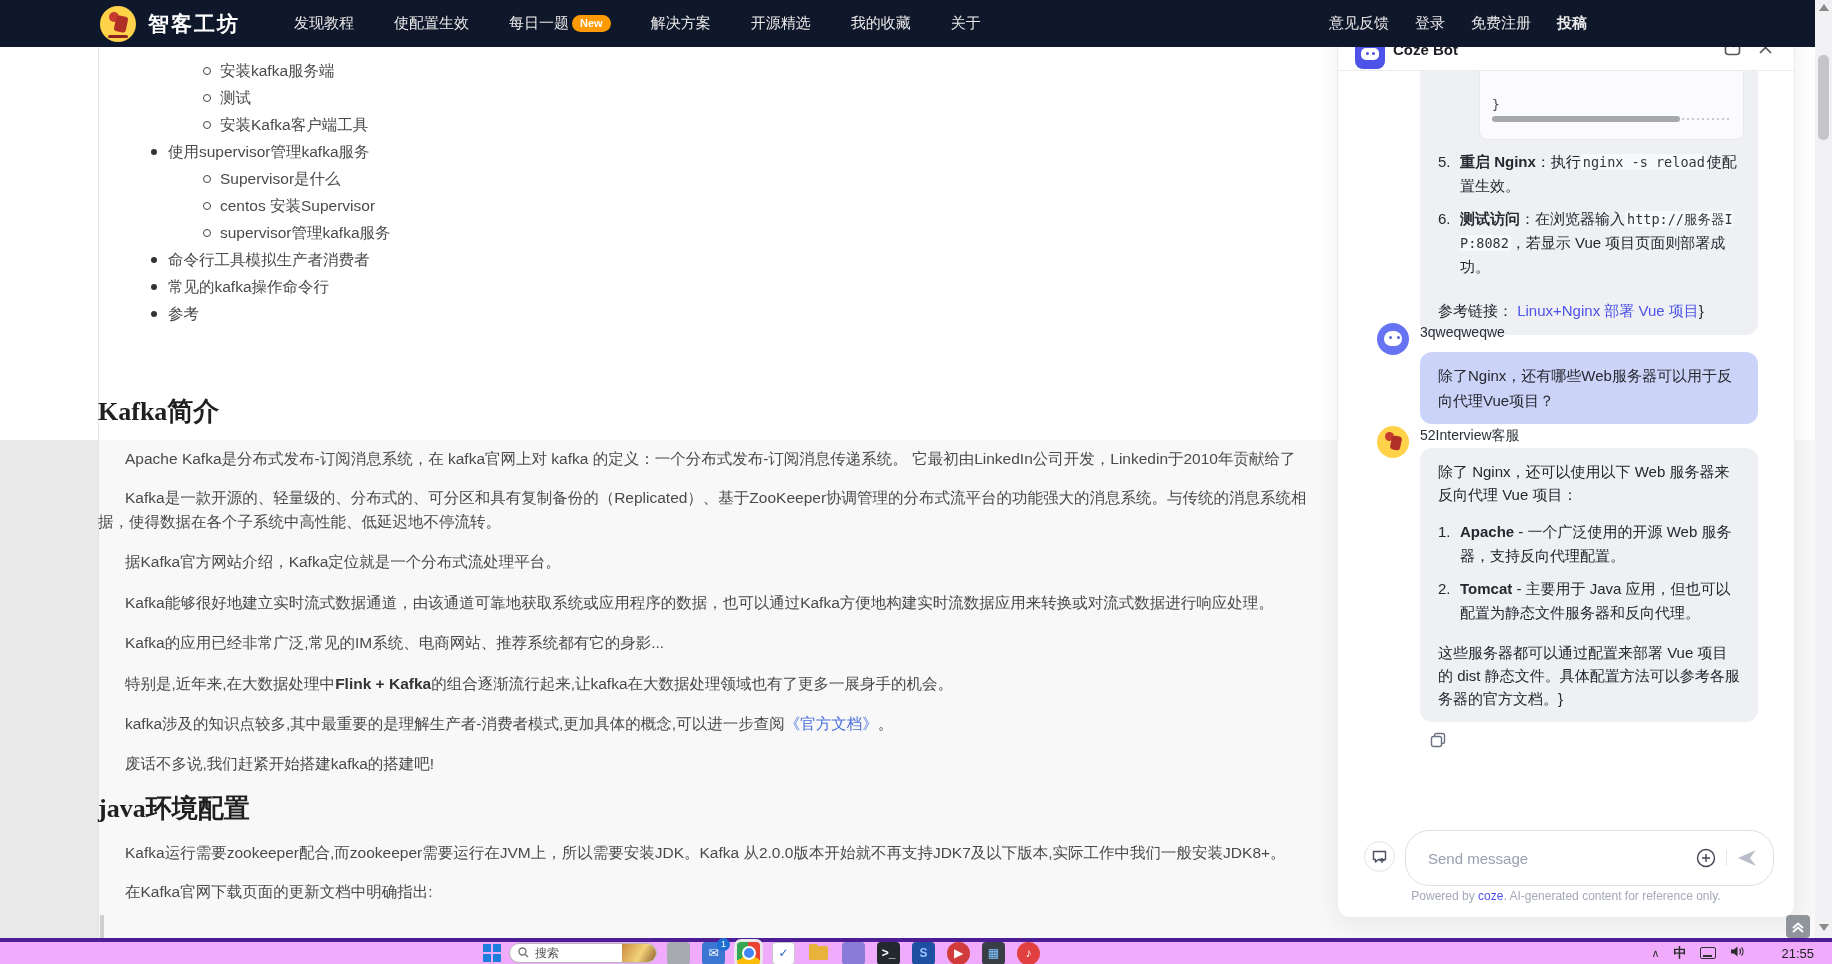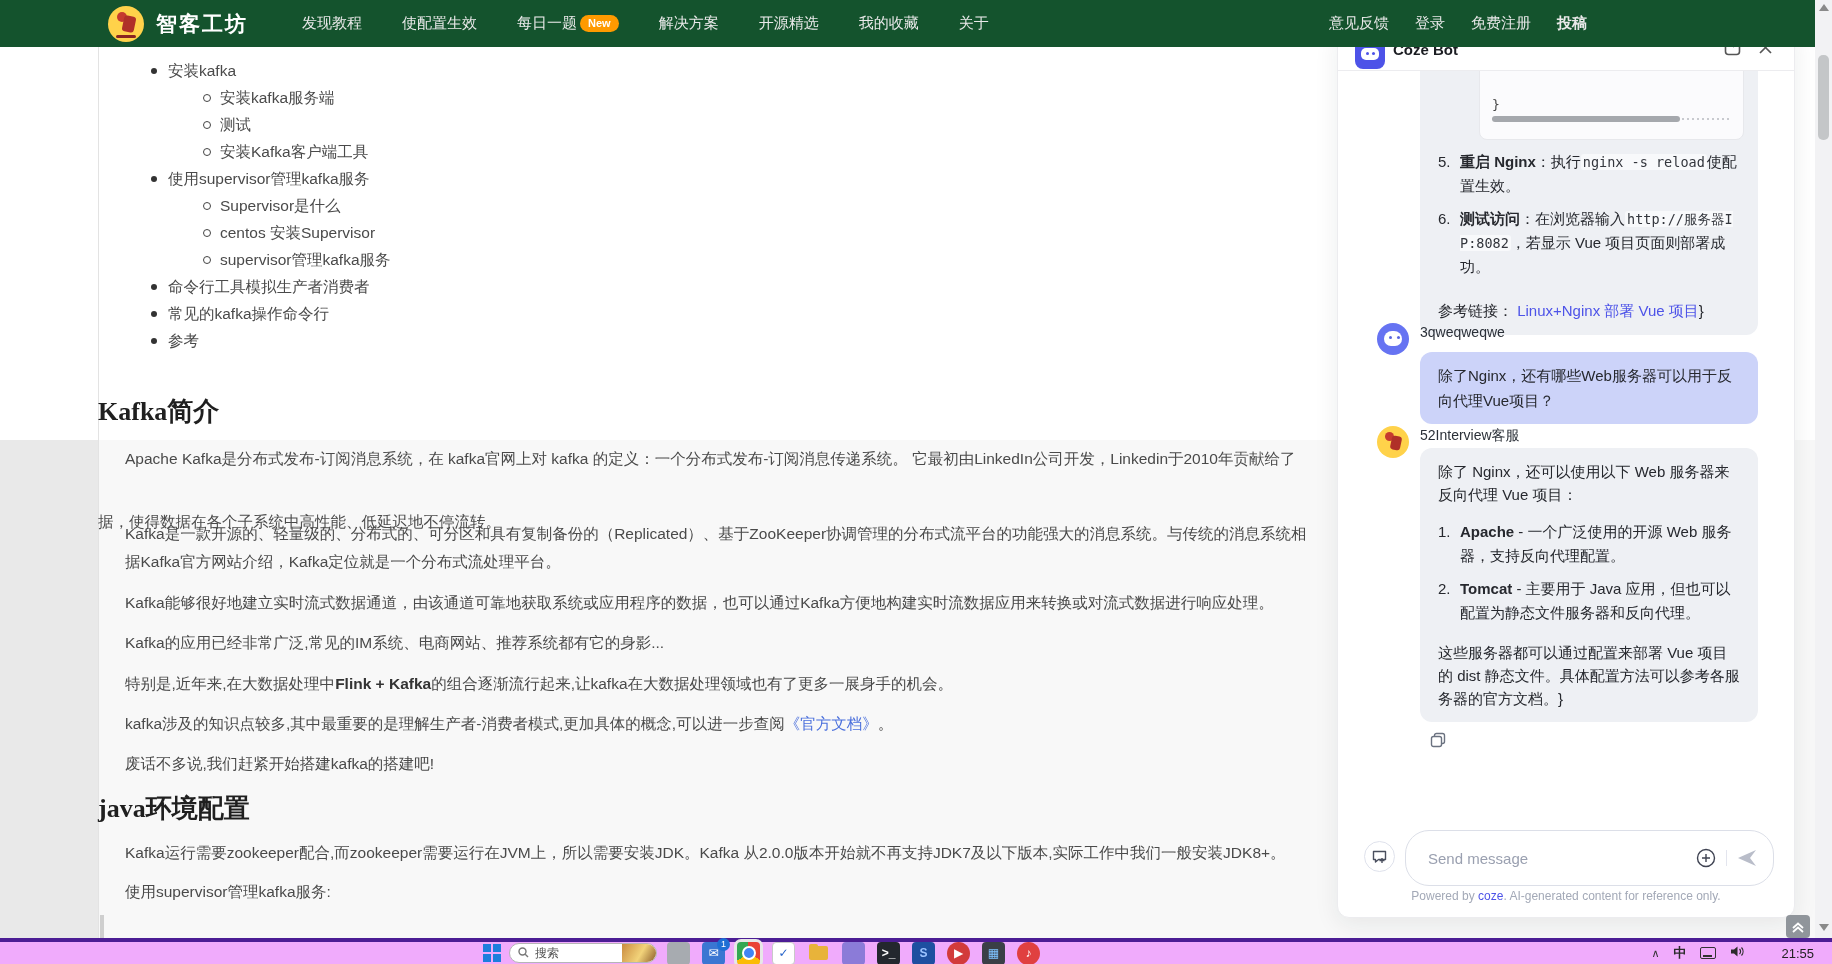--- a/index.html
+++ b/index.html
@@ -1,21 +1,21 @@
 <!DOCTYPE html>
 <html><head>
 <meta charset="utf-8">
 <style>
   * { margin:0; padding:0; box-sizing:border-box; }
   html,body { width:1832px; height:964px; overflow:hidden; background:#fff;
     font-family:"Liberation Sans","DejaVu Sans",sans-serif; }
 
   
-  .nav { position:absolute; left:0; top:0; width:1815px; height:47px; background:#14532d;
-    z-index:100; display:flex; align-items:center;padding-left:8px; }
+  .nav { position:absolute; left:0; top:0; width:1815px; height:47px; background:#0f172a;
+    z-index:100; display:flex; align-items:center; }
   .nav-logo { width:36px; height:36px; border-radius:50%; background:#ffd24a; margin-left:100px;
     position:relative; flex:none; }
   .nav-logo .fig-head { position:absolute; left:9px; top:6px; width:10px; height:10px; border-radius:50%; background:#c63a2f; }
   .nav-logo .fig-body { position:absolute; left:15px; top:10px; width:12px; height:16px; border-radius:3px; background:#b03028; transform:rotate(12deg); }
   .nav-logo .fig-base { position:absolute; left:8px; bottom:4px; width:20px; height:3px; background:#8a2420; border-radius:2px; }
   .brand { color:#fff; font-size:21px; font-weight:bold; letter-spacing:2px; margin-left:12px; margin-right:54px; }
   .nav-menu { display:flex; align-items:center; gap:40px; }
   .nav-item { color:#e9e9e9; font-size:15px; cursor:pointer; white-space:nowrap; display:flex; align-items:center; }
   .badge-new { background:#ff9a00; color:#fff; font-size:11px; line-height:17px; padding:0 8px;
     border-radius:9px; margin-left:3px; font-weight:bold; }
@@ -149,49 +149,48 @@
 </head>
 <body>
 
 <div class="viewport">
   <div class="bg-lower"></div>
   <div class="bg-left-strip"></div>
   <div class="col-border"></div>
 
   <div class="article">
     <ul class="toc">
-      <li class="lvl1">安装kafka</li>
       <li class="lvl2">安装kafka服务端</li>
       <li class="lvl2">测试</li>
       <li class="lvl2">安装Kafka客户端工具</li>
       <li class="lvl1">使用supervisor管理kafka服务</li>
       <li class="lvl2">Supervisor是什么</li>
       <li class="lvl2">centos 安装Supervisor</li>
       <li class="lvl2">supervisor管理kafka服务</li>
       <li class="lvl1">命令行工具模拟生产者消费者</li>
       <li class="lvl1">常见的kafka操作命令行</li>
       <li class="lvl1">参考</li>
     </ul>
 
     <h1 class="h-serif" style="top:394px;">Kafka简介</h1>
 
     <div class="para ind" style="top:448px;">Apache Kafka是分布式发布-订阅消息系统，在 kafka官网上对 kafka 的定义：一个分布式发布-订阅消息传递系统。 它最初由LinkedIn公司开发，Linkedin于2010年贡献给了</div>
-    <div class="para ind" style="top:487px;margin-top:36px;">Kafka是一款开源的、轻量级的、分布式的、可分区和具有复制备份的（Replicated）、基于ZooKeeper协调管理的分布式流平台的功能强大的消息系统。与传统的消息系统相</div>
+    <div class="para ind" style="top:487px;">Kafka是一款开源的、轻量级的、分布式的、可分区和具有复制备份的（Replicated）、基于ZooKeeper协调管理的分布式流平台的功能强大的消息系统。与传统的消息系统相</div>
     <div class="para" style="top:511px;">据，使得数据在各个子系统中高性能、低延迟地不停流转。</div>
     <div class="para ind" style="top:551px;">据Kafka官方网站介绍，Kafka定位就是一个分布式流处理平台。</div>
     <div class="para ind" style="top:592px;">Kafka能够很好地建立实时流式数据通道，由该通道可靠地获取系统或应用程序的数据，也可以通过Kafka方便地构建实时流数据应用来转换或对流式数据进行响应处理。</div>
     <div class="para ind" style="top:632px;">Kafka的应用已经非常广泛,常见的IM系统、电商网站、推荐系统都有它的身影...</div>
     <div class="para ind" style="top:673px;"><span>特别是,近年来,在大数据处理中</span><b>Flink + Kafka</b><span>的组合逐渐流行起来,让kafka在大数据处理领域也有了更多一展身手的机会。</span></div>
     <div class="para ind" style="top:713px;"><span>kafka涉及的知识点较多,其中最重要的是理解生产者-消费者模式,更加具体的概念,可以进一步查阅</span><span class="alink">《官方文档》</span><span>。</span></div>
     <div class="para ind" style="top:753px;">废话不多说,我们赶紧开始搭建kafka的搭建吧!</div>
 
     <h1 class="h-serif" style="top:791px;">java环境配置</h1>
 
     <div class="para ind" style="top:842px;">Kafka运行需要zookeeper配合,而zookeeper需要运行在JVM上，所以需要安装JDK。Kafka 从2.0.0版本开始就不再支持JDK7及以下版本,实际工作中我们一般安装JDK8+。</div>
-    <div class="para ind" style="top:881px;">使用supervisor管理kafka服务:</div>
+    <div class="para ind" style="top:881px;">在Kafka官网下载页面的更新文档中明确指出:</div>
 
     <div class="bq-bar"></div>
   </div>
 
   <aside class="chat-panel">
     <div class="chat-header">
       <div class="coze-icon"></div>
       <div class="chat-title">Coze Bot</div>
       <div class="hdr-icons">
         <span>

